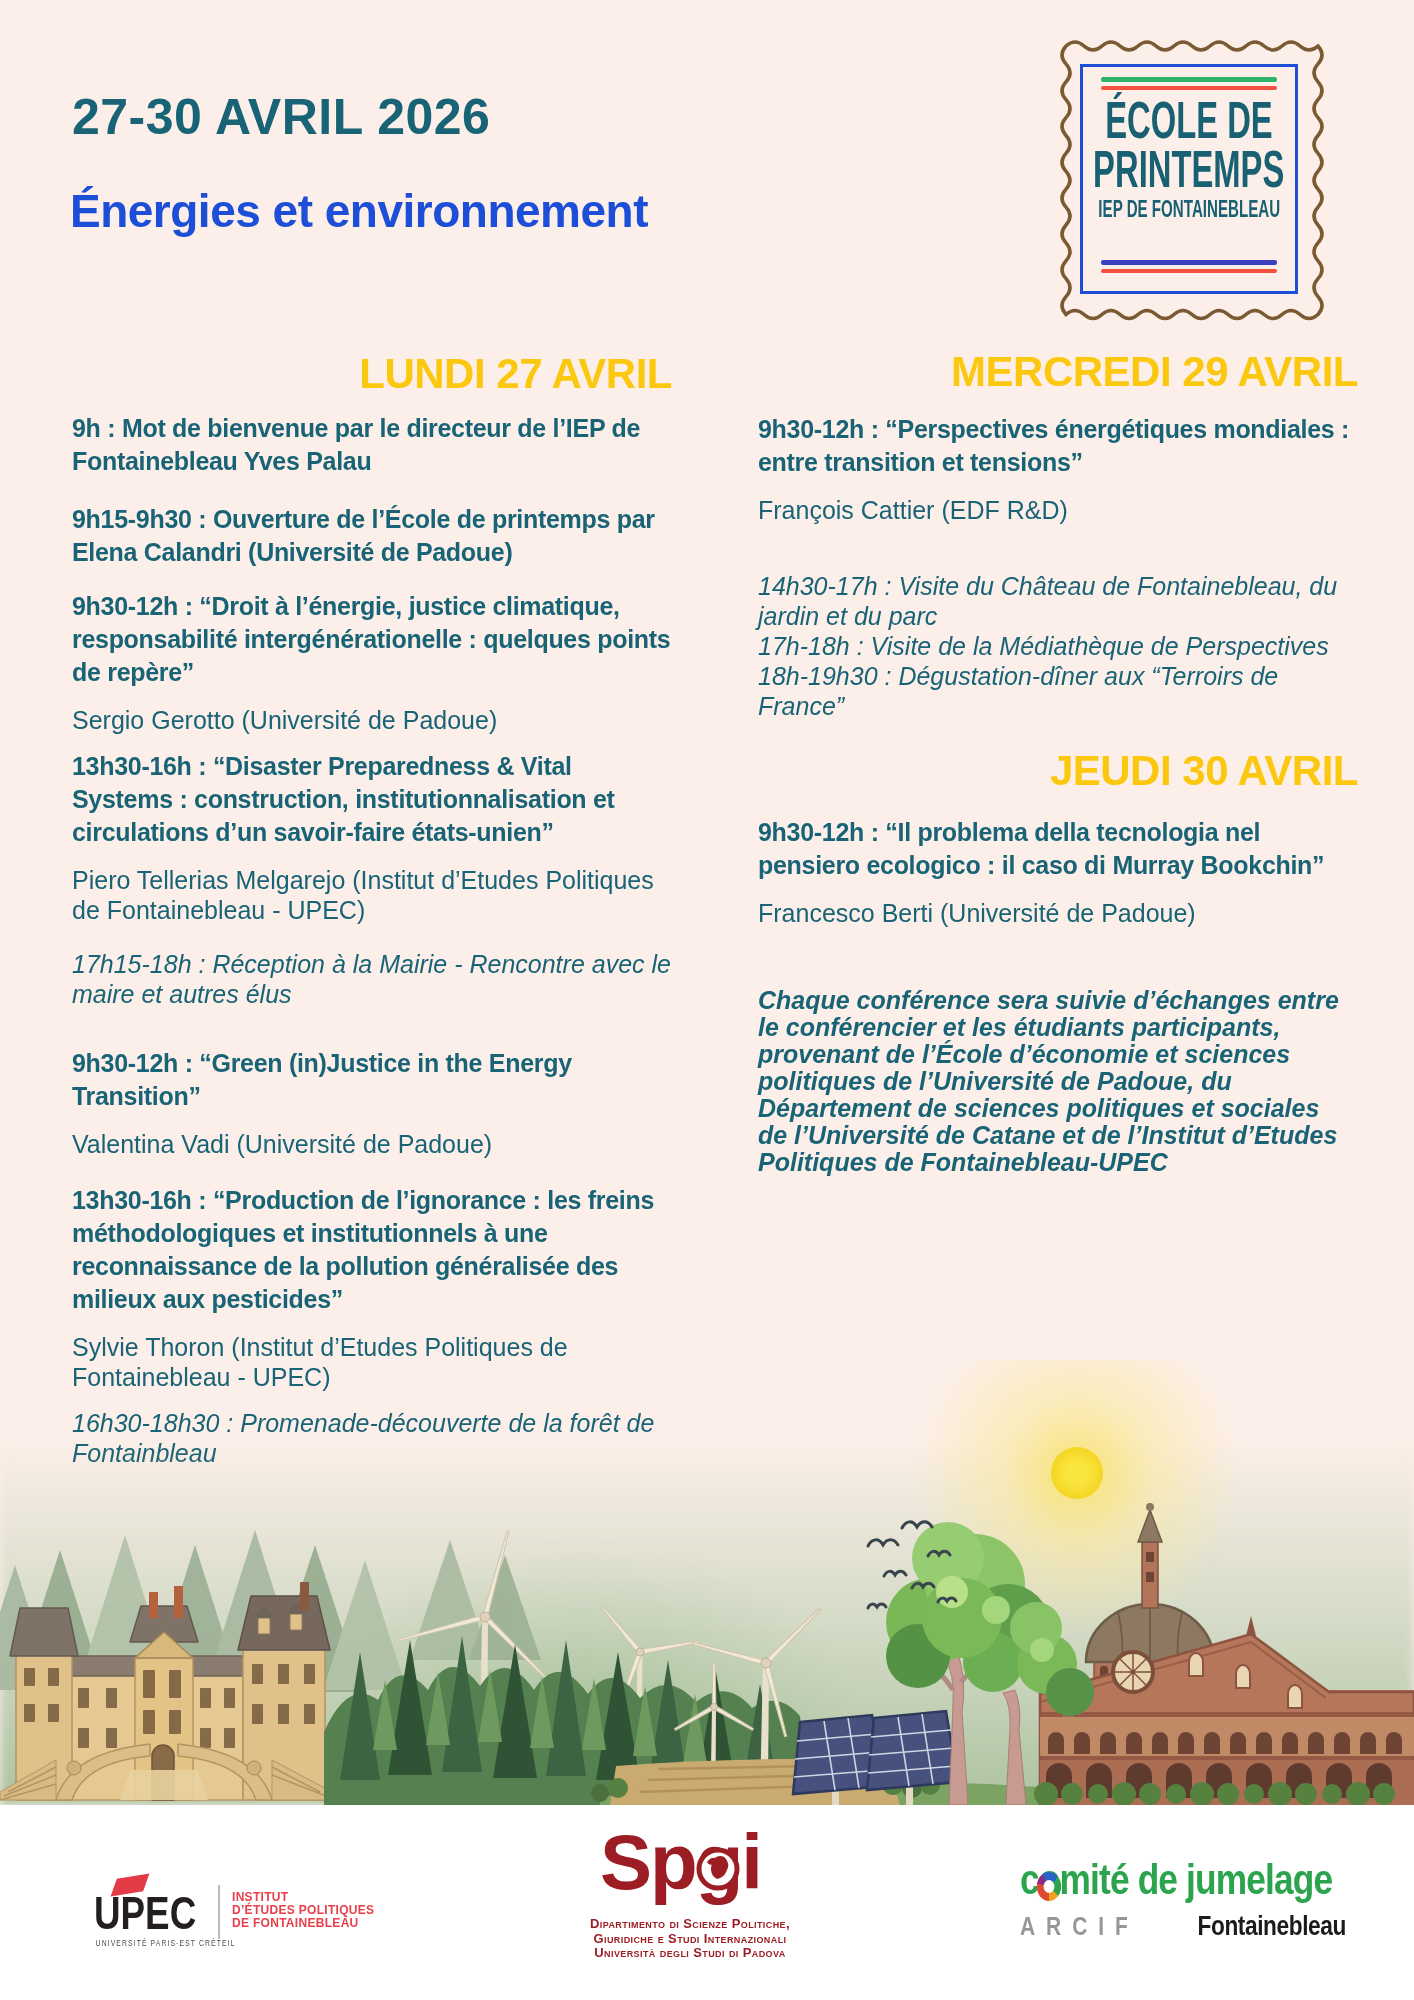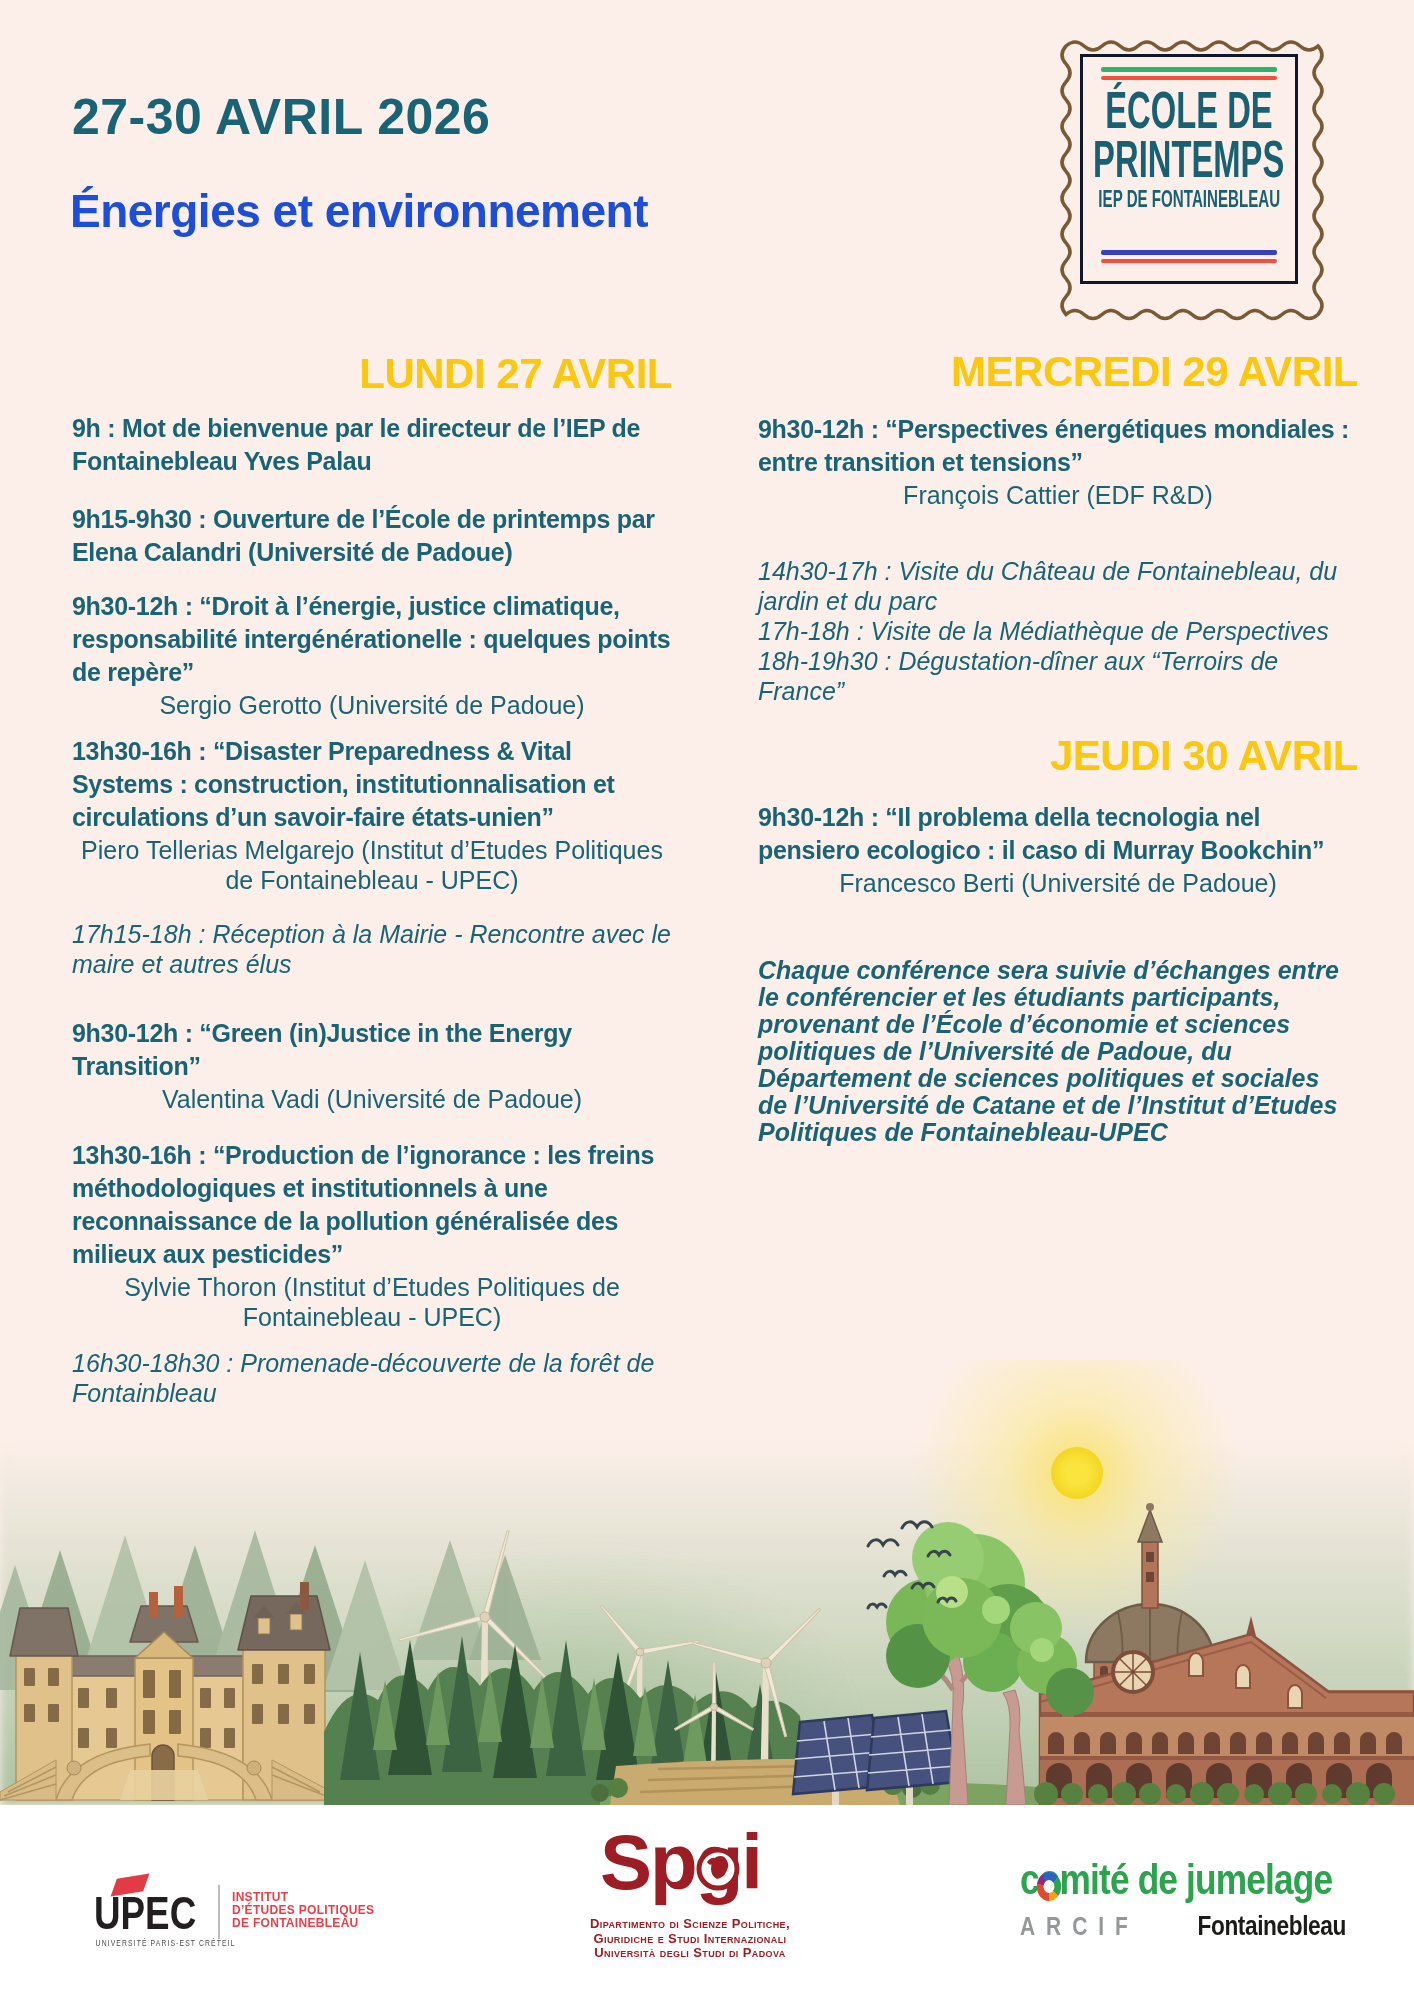--- a/index.html
+++ b/index.html
@@ -8,40 +8,40 @@
 
   
   .date-title{position:absolute;left:72px;top:88px;margin:0;font-size:50px;font-weight:bold;
     color:#186376;letter-spacing:.5px;}
   .subtitle{position:absolute;left:70px;top:184px;margin:0;font-size:46px;font-weight:bold;
     color:#1d4ed8;letter-spacing:-.5px;}
 
   
   .stamp{position:absolute;left:1054px;top:34px;width:276px;height:292px;}
   .stamp svg.wave{position:absolute;left:0;top:0;}
-  .stamp-frame{position:absolute;left:26px;top:20px;width:212px;height:224px;border:3px solid #0f172a;
+  .stamp-frame{position:absolute;left:26px;top:30px;width:212px;height:224px;border:3px solid #1d4ed8;
     display:flex;flex-direction:column;align-items:center;}
   .sline{width:176px;height:4.5px;border-radius:2px;}
   .sline.green{margin-top:10px;background:#2fb269;}
   .sline.red1{margin-top:4px;background:#f2503f;}
   .sline.blue{margin-top:40px;background:#3a3fc0;}
   .sline.red2{margin-top:4px;background:#f2503f;}
   .stamp-t1{margin-top:6px;font-size:52px;line-height:48px;font-weight:bold;color:#196072;
     transform:scaleX(.63);white-space:nowrap;}
   .stamp-t2{font-size:52px;line-height:50px;font-weight:bold;color:#196072;transform:scaleX(.63);white-space:nowrap;}
   .stamp-t3{margin-top:4px;font-size:24px;line-height:22px;font-weight:bold;color:#196072;
     transform:scaleX(.63);white-space:nowrap;}
 
   
   .col{position:absolute;width:600px;color:#186376;}
   .col-left{left:72px;top:352px;}
   .col-right{left:758px;top:350px;}
   .day-title{margin:0;font-size:42px;line-height:44px;font-weight:bold;color:#fbc70f;letter-spacing:-.5px;text-align:right;}
   .etitle{margin:0;font-size:25px;line-height:33px;font-weight:bold;letter-spacing:-.3px;}
-  .speaker{margin:1px 0 0 0;font-size:25px;line-height:30px;text-align:center;}
+  .speaker{margin:16px 0 0 0;font-size:25px;line-height:30px;}
   .excursion{margin:0;font-size:25px;line-height:30px;font-style:italic;}
   .note{margin:0;font-size:25px;line-height:27px;font-style:italic;width:585px;font-weight:bold;}
   .mb15{margin-bottom:15px;} .mb16{margin-bottom:16px;} .mb19{margin-bottom:19px;}
   .mb21{margin-bottom:21px;} .mb23{margin-bottom:23px;} .mb24{margin-bottom:24px;}
   .mb25{margin-bottom:25px;} .mb28{margin-bottom:28px;} .mb38{margin-bottom:38px;}
   .mb46{margin-bottom:46px;} .mb59{margin-bottom:59px;}
 
   
   .illustration{position:absolute;left:0;top:1360px;width:1414px;height:445px;overflow:hidden;}
   .mist{position:absolute;left:0;top:80px;width:100%;height:365px;

